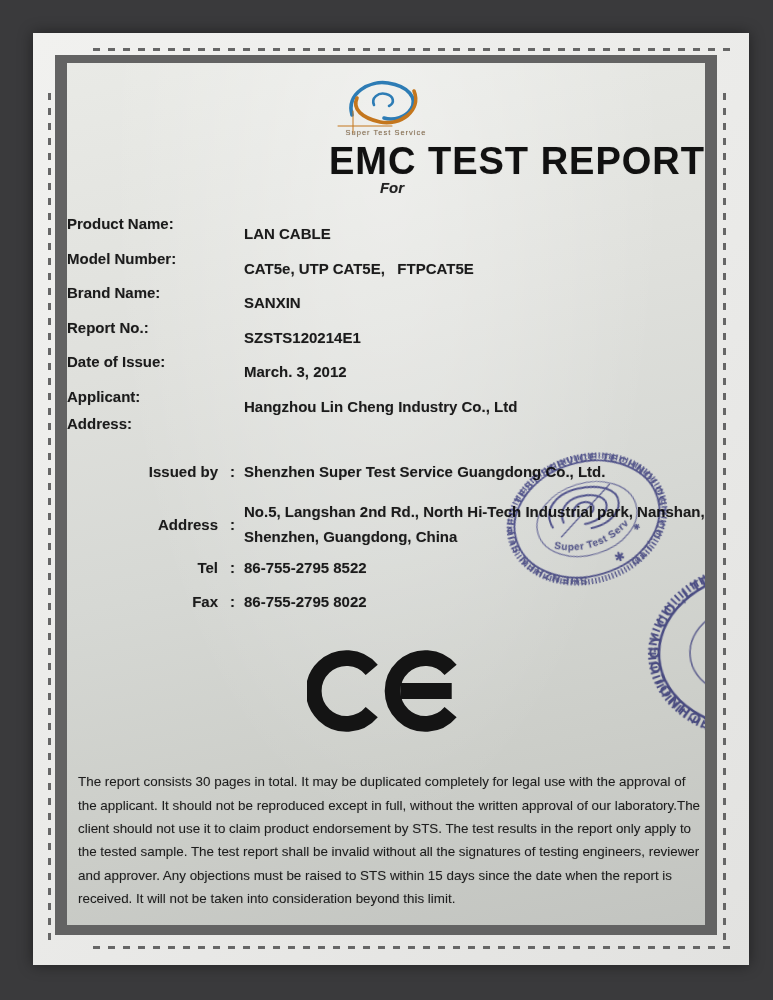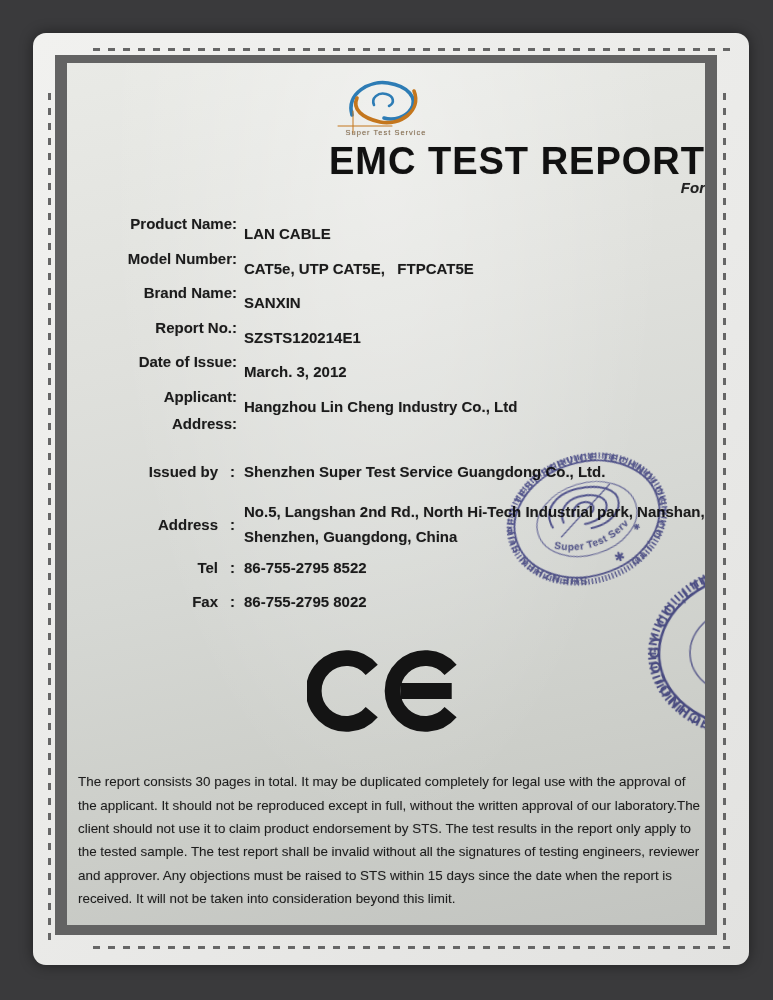--- a/index.html
+++ b/index.html
@@ -14,21 +14,20 @@
   body{
     width:773px;height:1000px;position:relative;overflow:hidden;
     background:#3a3a3c;
     font-family:"Liberation Sans","DejaVu Sans",sans-serif;
   }
   
   .photo-frame{
     position:absolute;left:33px;top:33px;width:716px;height:932px;
     background:linear-gradient(135deg,#f1f1ef 0%,#eaeae8 55%,#e2e2e0 100%);
     box-shadow:0 0 14px rgba(0,0,0,.45);
-    border-radius:13px;
   }
   .dash{position:absolute;}
   .dash-h{height:3px;background:repeating-linear-gradient(to right,#666 0 7px,transparent 7px 15px);}
   .dash-v{width:3px;background:repeating-linear-gradient(to bottom,#666 0 7px,transparent 7px 15px);}
   .dash-top{top:15px;left:60px;right:12px;}
   .dash-bottom{top:913px;left:60px;right:12px;}
   .dash-left{left:15px;top:60px;bottom:25px;}
   .dash-right{left:690px;top:60px;bottom:25px;}
   
   .paper-mat{
@@ -45,27 +44,27 @@
     color:#1b1b1b;
   }
   .paper *{text-shadow:0 0 1px rgba(45,45,45,.28);}
   
   .logo{position:absolute;top:8px;left:50%;transform:translateX(-50%);}
   .doc-title{
     position:absolute;top:77px;left:0;right:0;text-align:right;
     font-size:38px;font-weight:700;letter-spacing:1px;color:#111;
   }
   .doc-subtitle{
-    position:absolute;top:116px;left:0;right:0;text-align:right;
+    position:absolute;top:116px;left:0;right:0;text-align:center;
     font-size:15px;font-style:italic;font-weight:700;color:#222;margin-left:12px;
   }
   
   .fields{position:absolute;top:142px;left:0;right:0;}
   .field-row{display:grid;grid-template-columns:170px auto;column-gap:7px;height:21px;margin-bottom:13.6px;align-items:center;}
-  .field-label{text-align:right;font-size:15px;font-weight:700;}
+  .field-label{text-align:left;font-size:15px;font-weight:700;}
   .field-value{font-size:15px;font-weight:700;white-space:pre;margin-top:20px;}
   
   .issuer-row{position:absolute;left:0;display:grid;grid-template-columns:151px 26px auto;align-items:center;}
   .issuer-label{text-align:right;font-size:15px;font-weight:700;}
   .issuer-colon{padding-left:12px;font-size:15px;font-weight:700;}
   .issuer-value{font-size:15px;font-weight:700;white-space:pre;}
   .issuer-multiline .issuer-value{line-height:25px;}
   
   .ce-wrap{position:absolute;top:582px;left:50%;transform:translateX(-50%);}
   

